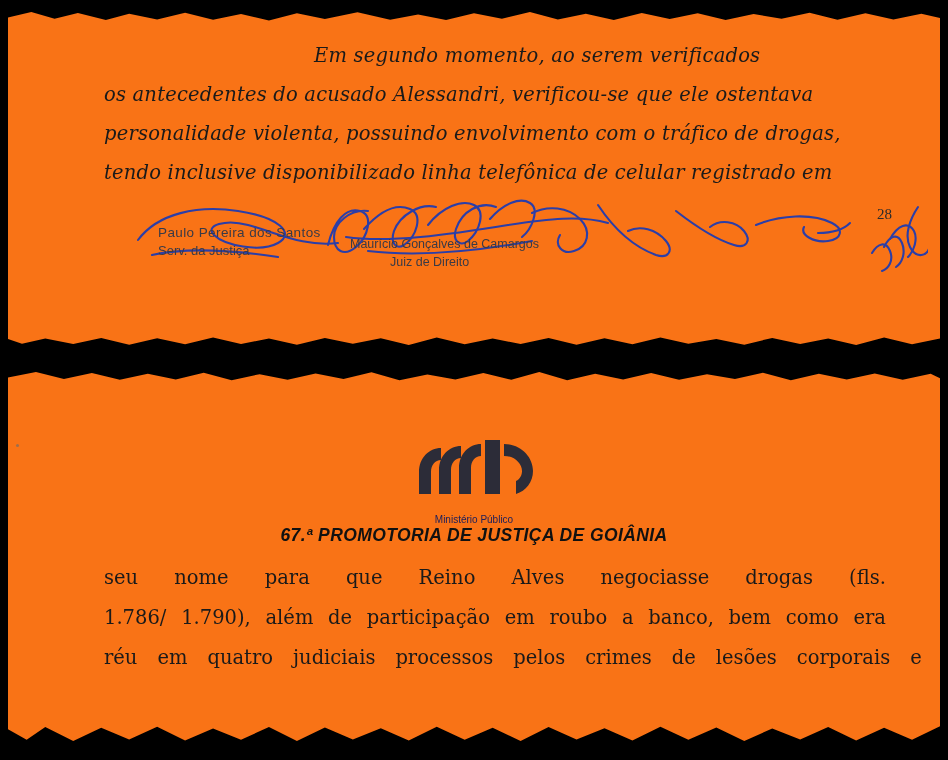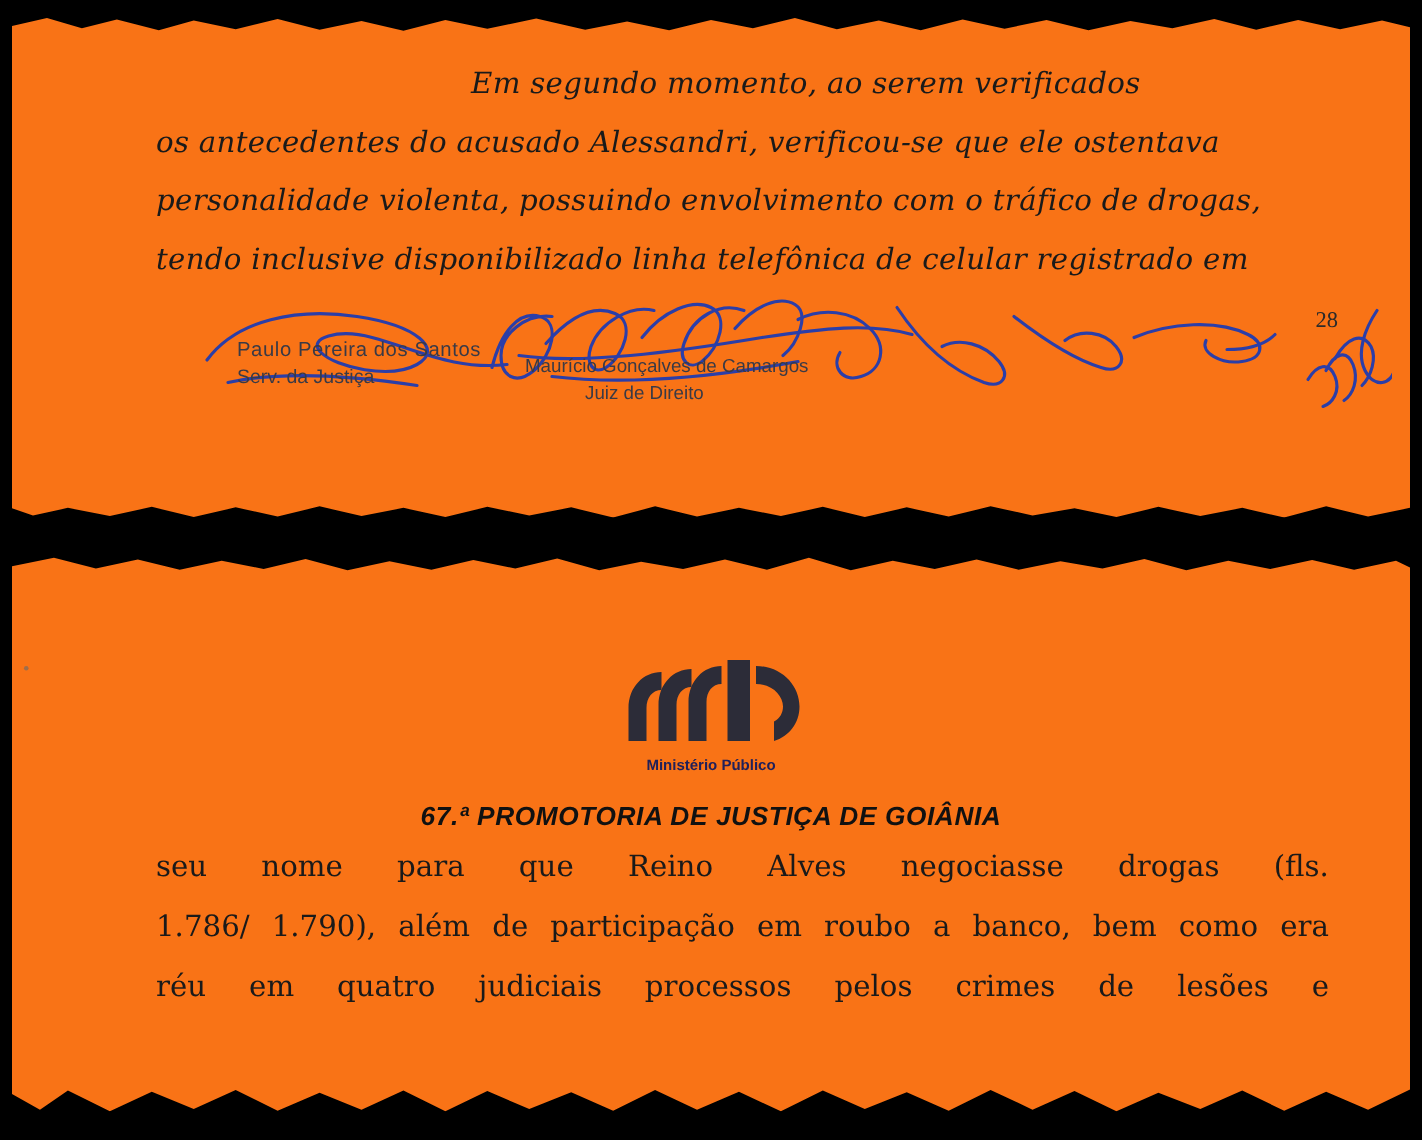--- a/index.html
+++ b/index.html
@@ -152,28 +152,27 @@
     position: absolute;
     left: 0;
     right: 0;
     top: 68px;
     text-align: center;
   }
 
   .logo-caption {
     font-family: "Liberation Sans", sans-serif;
     font-size: 10px;
-    font-weight: bold;
+    font-weight: normal;
     color: #20205a;
     line-height: 11px;
-    margin-top: 4px;
+    margin-top: 14px;
   }
 
   .org-title {
-    margin-top: 18px;
     font-family: "Liberation Sans", sans-serif;
     font-style: italic;
     font-weight: bold;
     font-size: 17.5px;
     letter-spacing: 0.4px;
     color: #111;
     text-align: center;
   }
 
   .bottom-body {
@@ -299,18 +298,19 @@
 
       <span>réu</span>
           <span>em</span>
           <span>quatro</span>
           <span>judiciais</span>
           <span>processos</span>
           <span>pelos</span>
           <span>crimes</span>
           <span>de</span>
           <span>lesões</span>
+          <span>corporais</span>
           <span>e</span>
         </div>
     </div>
   </div>
 
 </div>
 
 </body></html>

